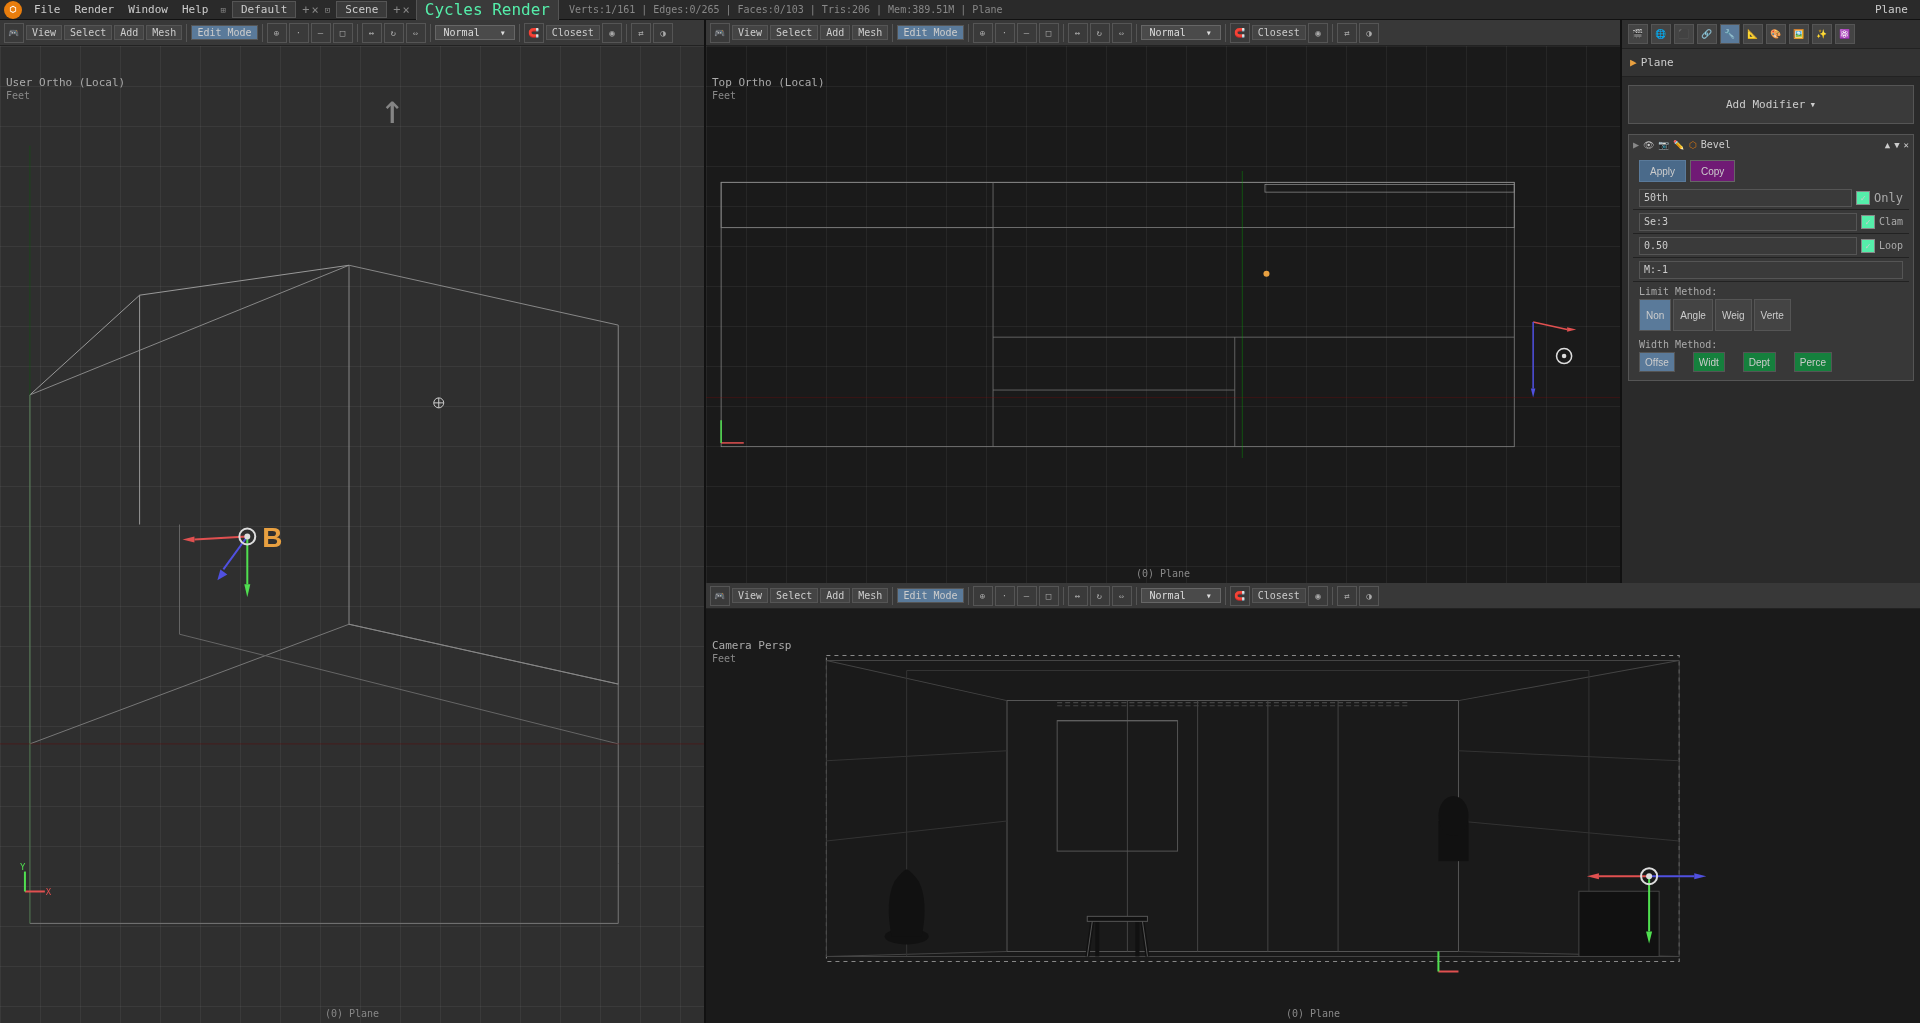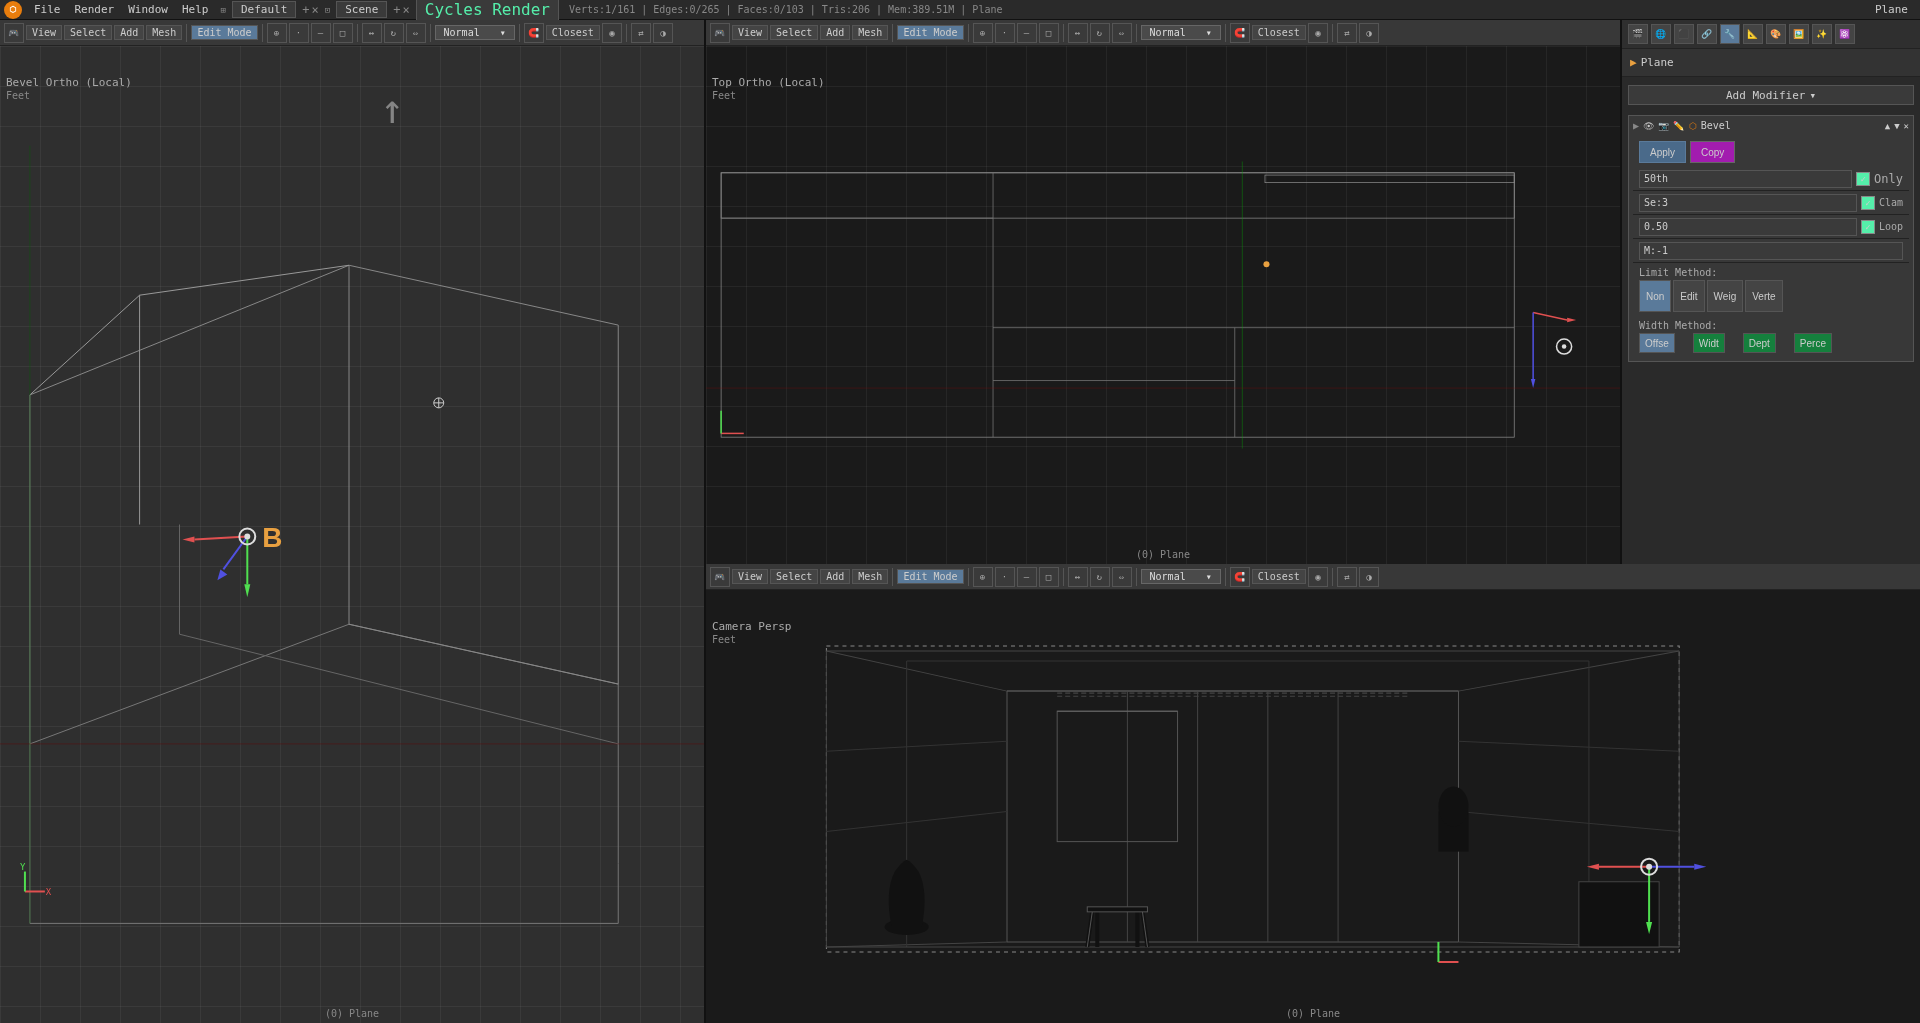--- a/index.html
+++ b/index.html
@@ -204,21 +204,21 @@
       background: #444;
       border: 1px solid #555;
       display: flex; align-items: center; justify-content: center;
       font-size: 9px; color: #aaa;
       cursor: pointer;
     }
     .prop-icon.active { background: #5a7a9a; color: #fff; }
 
     .add-modifier-btn {
       width: 100%;
-      height: 20px;
+      height: 39px;
       background: #3a3a3a;
       border: 1px solid #555;
       color: #ccc;
       font-size: 11px;
       cursor: pointer;
       text-align: center;
       display: flex; align-items: center; justify-content: center;
       margin: 4px 0;
     }
 
@@ -248,21 +248,21 @@
       font-size: 9px;
     }
     .prop-checkbox.checked { background: #5ea; }
 
     .btn-row {
       display: flex;
       gap: 4px;
       padding: 4px 6px;
     }
     .prop-btn {
-      background: #a21caf;
+      background: #701a75;
       border: 1px solid #666;
       color: #ccc;
       padding: 2px 10px;
       font-size: 10px;
       cursor: pointer;
       height: 22px;
     }
     .prop-btn.primary {
       background: #4a6a8a;
       border-color: #5a7a9a;
@@ -443,21 +443,21 @@
       <div class="vp-btn">Closest</div>
       <div class="icon-btn">◉</div>
       <div class="vp-separator"></div>
       <div class="icon-btn">⇄</div>
       <div class="icon-btn">◑</div>
     </div>
 
     <div class="vp-canvas">
       <div class="grid-bg"></div>
 
-      <div class="vp-label">Bevel Ortho (Local)</div>
+      <div class="vp-label">User Ortho (Local)</div>
       <div class="vp-label-small">Feet</div>
 
       <div style="position:absolute;top:40px;left:380px;font-size:40px;color:#aaa;opacity:0.7;">↑</div>
 
       <svg class="vp-svg" viewBox="0 0 706 780">
 
         <line x1="30" y1="600" x2="350" y2="480" stroke="#777" stroke-width="1"></line>
         <line x1="350" y1="480" x2="620" y2="540" stroke="#777" stroke-width="1"></line>
         <line x1="620" y1="540" x2="620" y2="720" stroke="#777" stroke-width="1"></line>
         <line x1="30" y1="600" x2="30" y2="780" stroke="#777" stroke-width="1"></line>
@@ -654,21 +654,21 @@
             <span style="font-size:10px;color:#aaa;">Loop</span>
           </div>
 
           <div class="prop-row">
             <div class="prop-value">M:-1</div>
           </div>
 
           <div class="limit-method-label">Limit Method:</div>
           <div class="limit-btns">
             <button class="limit-btn active">Non</button>
-            <button class="limit-btn">Edit</button>
+            <button class="limit-btn">Angle</button>
             <button class="limit-btn">Weig</button>
             <button class="limit-btn">Verte</button>
           </div>
 
           <div class="width-method-label">Width Method:</div>
           <div class="width-btns">
             <button class="width-btn active">Offse</button>
             <button class="width-btn">Widt</button>
             <button class="width-btn">Dept</button>
             <button class="width-btn">Perce</button>

